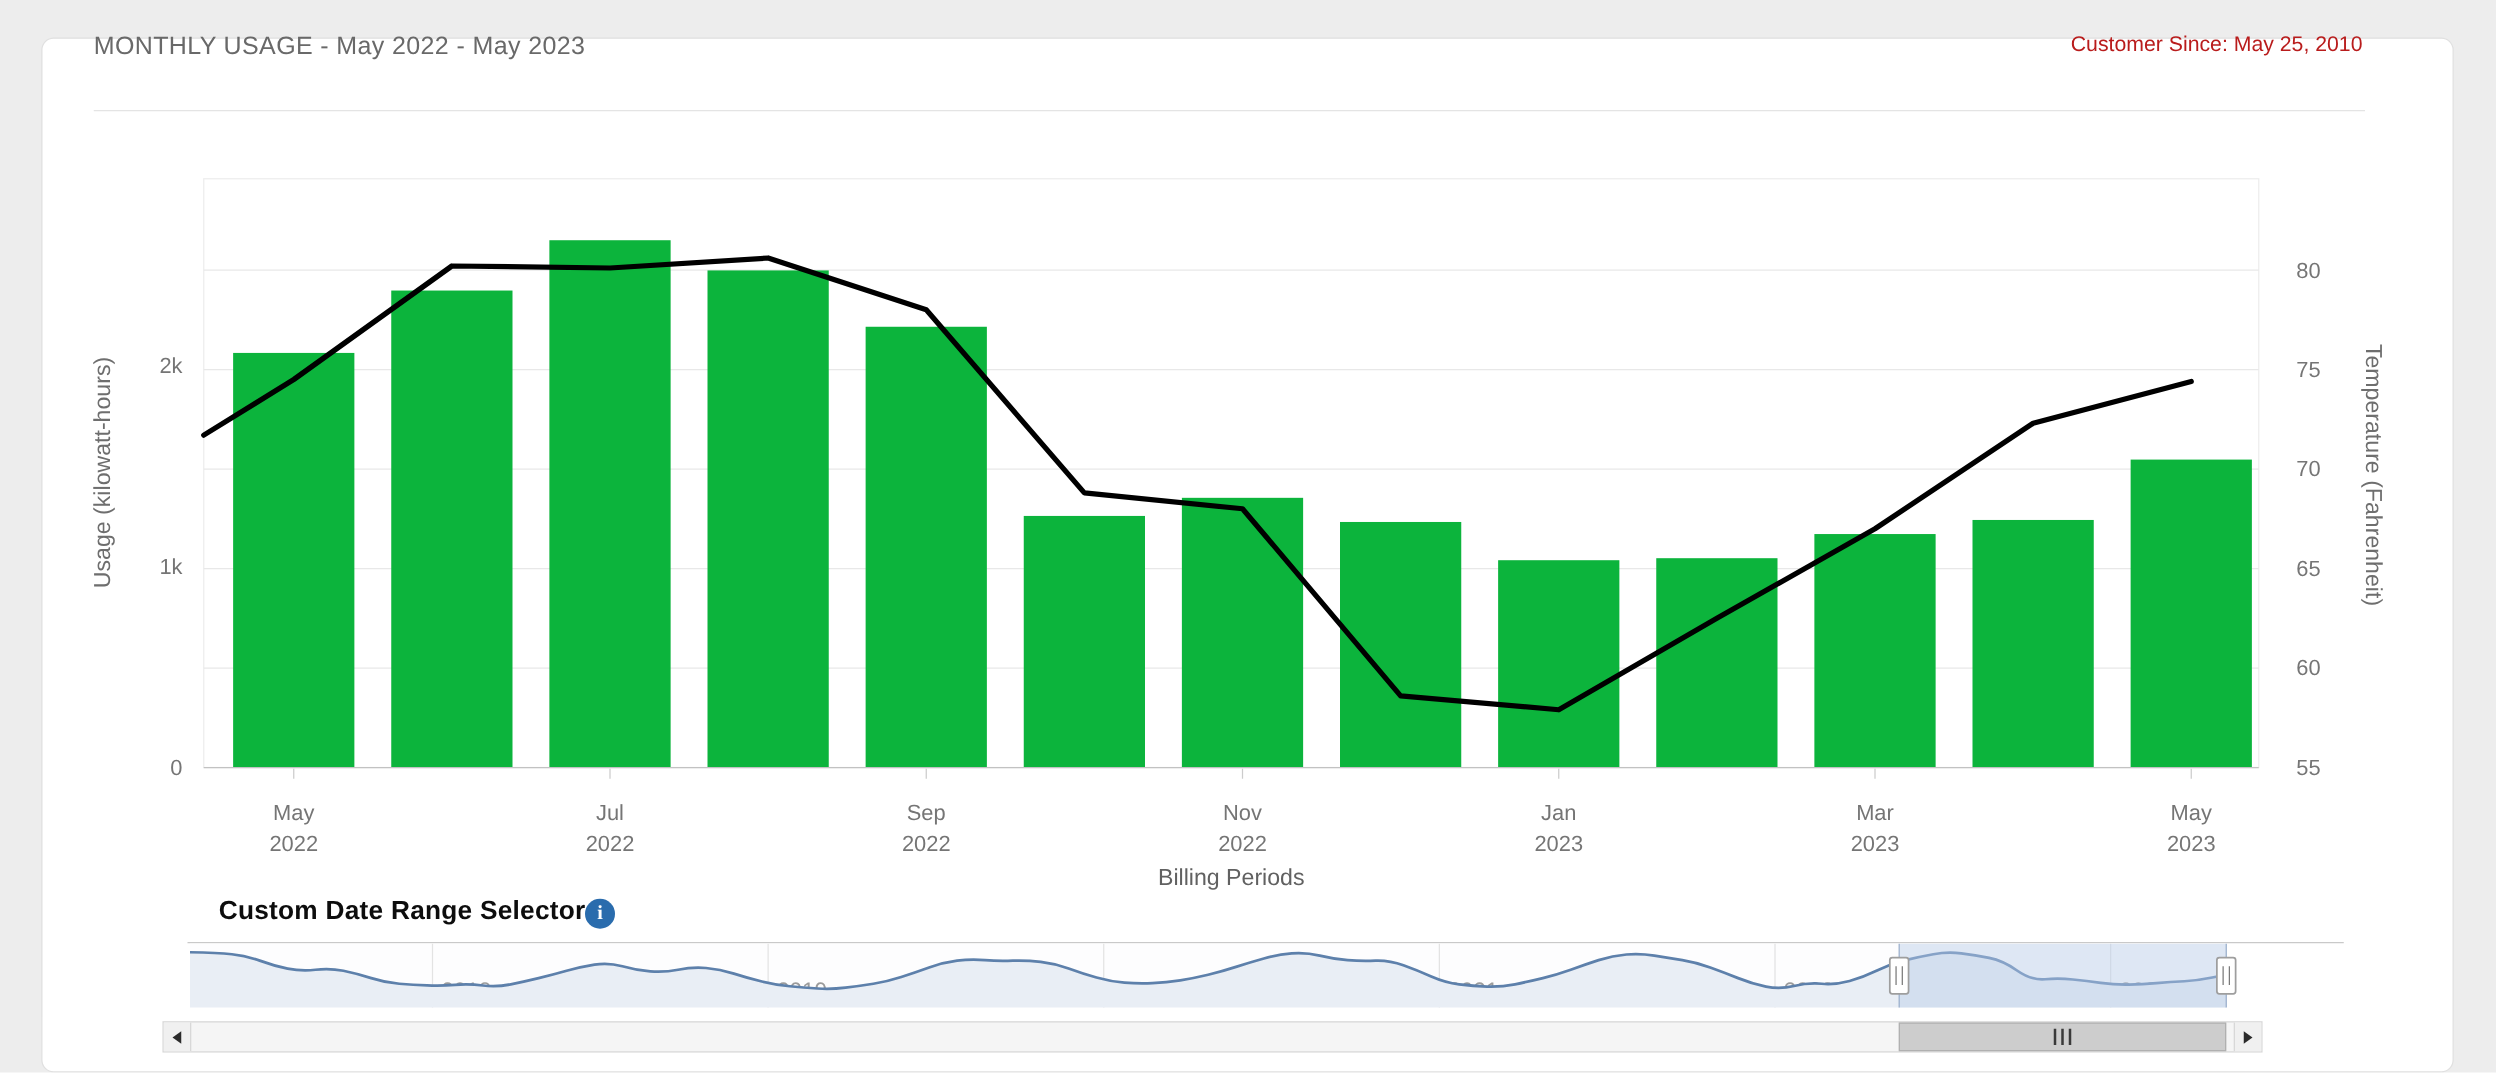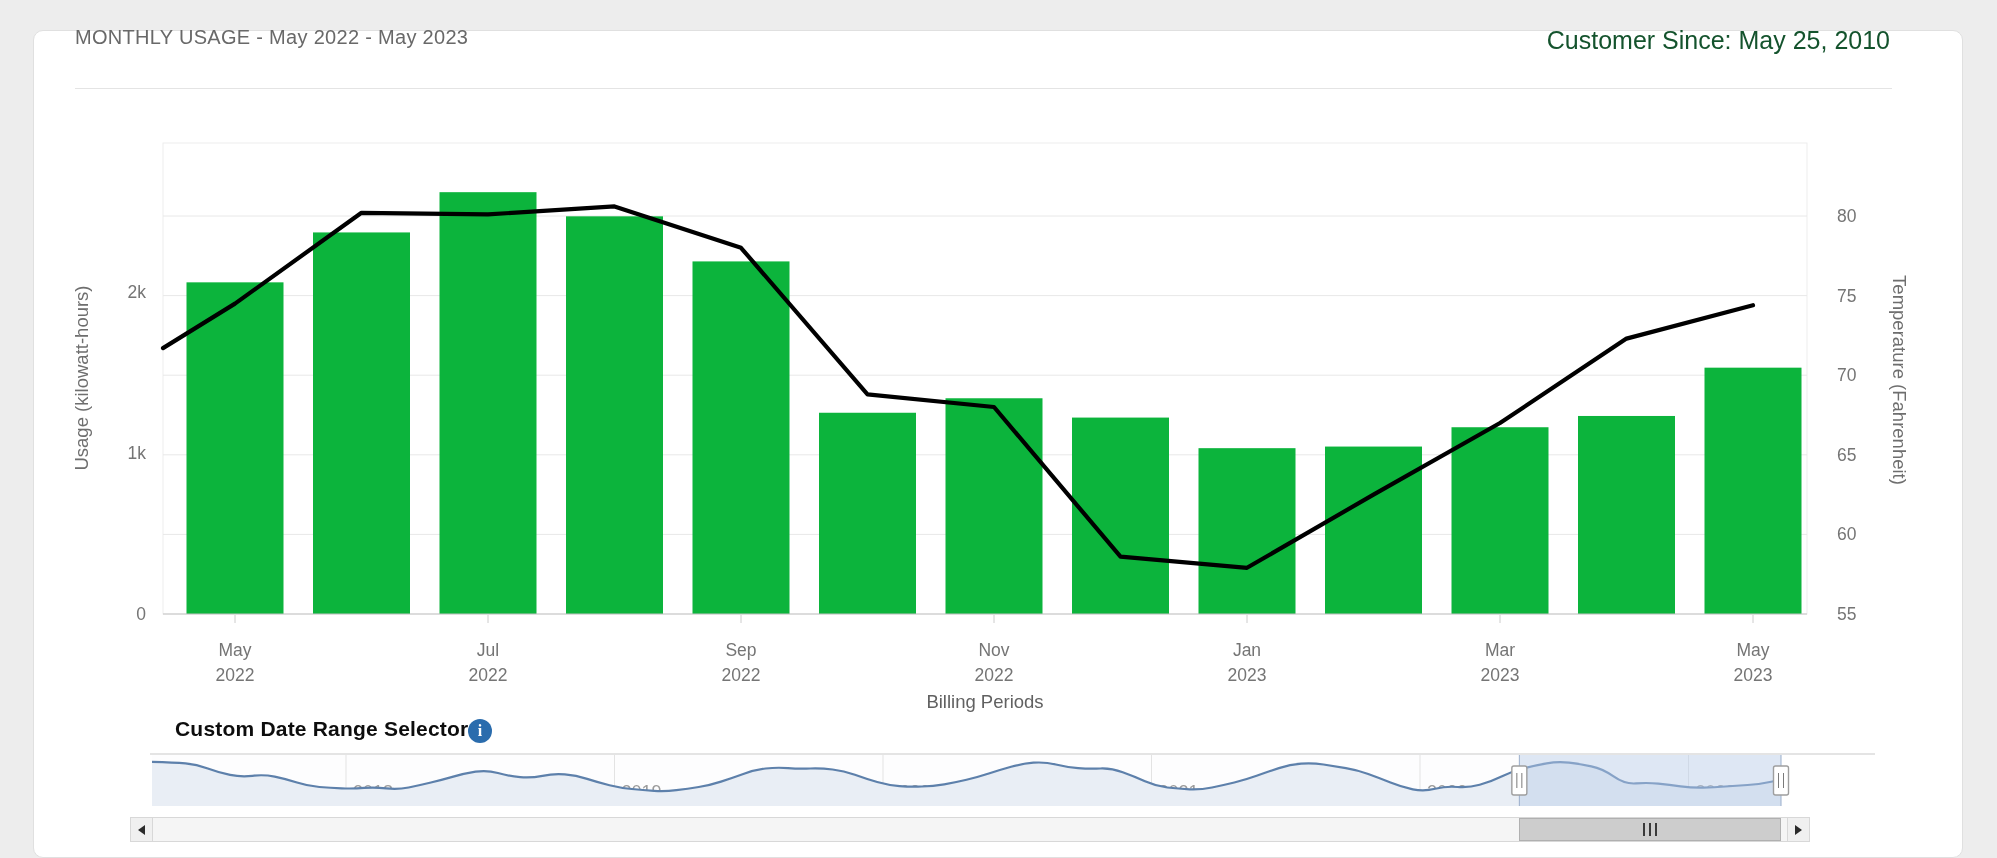--- a/index.html
+++ b/index.html
@@ -9,21 +9,21 @@
   }
   .card{
     position:absolute;left:33px;top:30px;width:1930px;height:828px;
     background:#ffffff;border:1px solid #e0e0e0;border-radius:10px;
     box-sizing:border-box;
   }
   .hdr-title{
     position:absolute;left:75px;top:26px;font-size:20px;color:#696969;letter-spacing:.3px;
   }
   .hdr-customer{
-    position:absolute;right:107px;top:26px;font-size:25px;color:#14532d;
+    position:absolute;right:107px;top:26px;font-size:17px;color:#b91c1c;
   }
   .hdr-divider{
     position:absolute;left:75px;right:105px;top:88px;border-top:1px solid #e4e4e4;
   }
   svg{position:absolute;left:0;top:0;pointer-events:none;}
   svg text{font-family:"Liberation Sans",sans-serif;}
   .range-title{
     position:absolute;left:175px;top:717px;font-size:21px;font-weight:bold;color:#0d0d0d;
     letter-spacing:.2px;
   }

